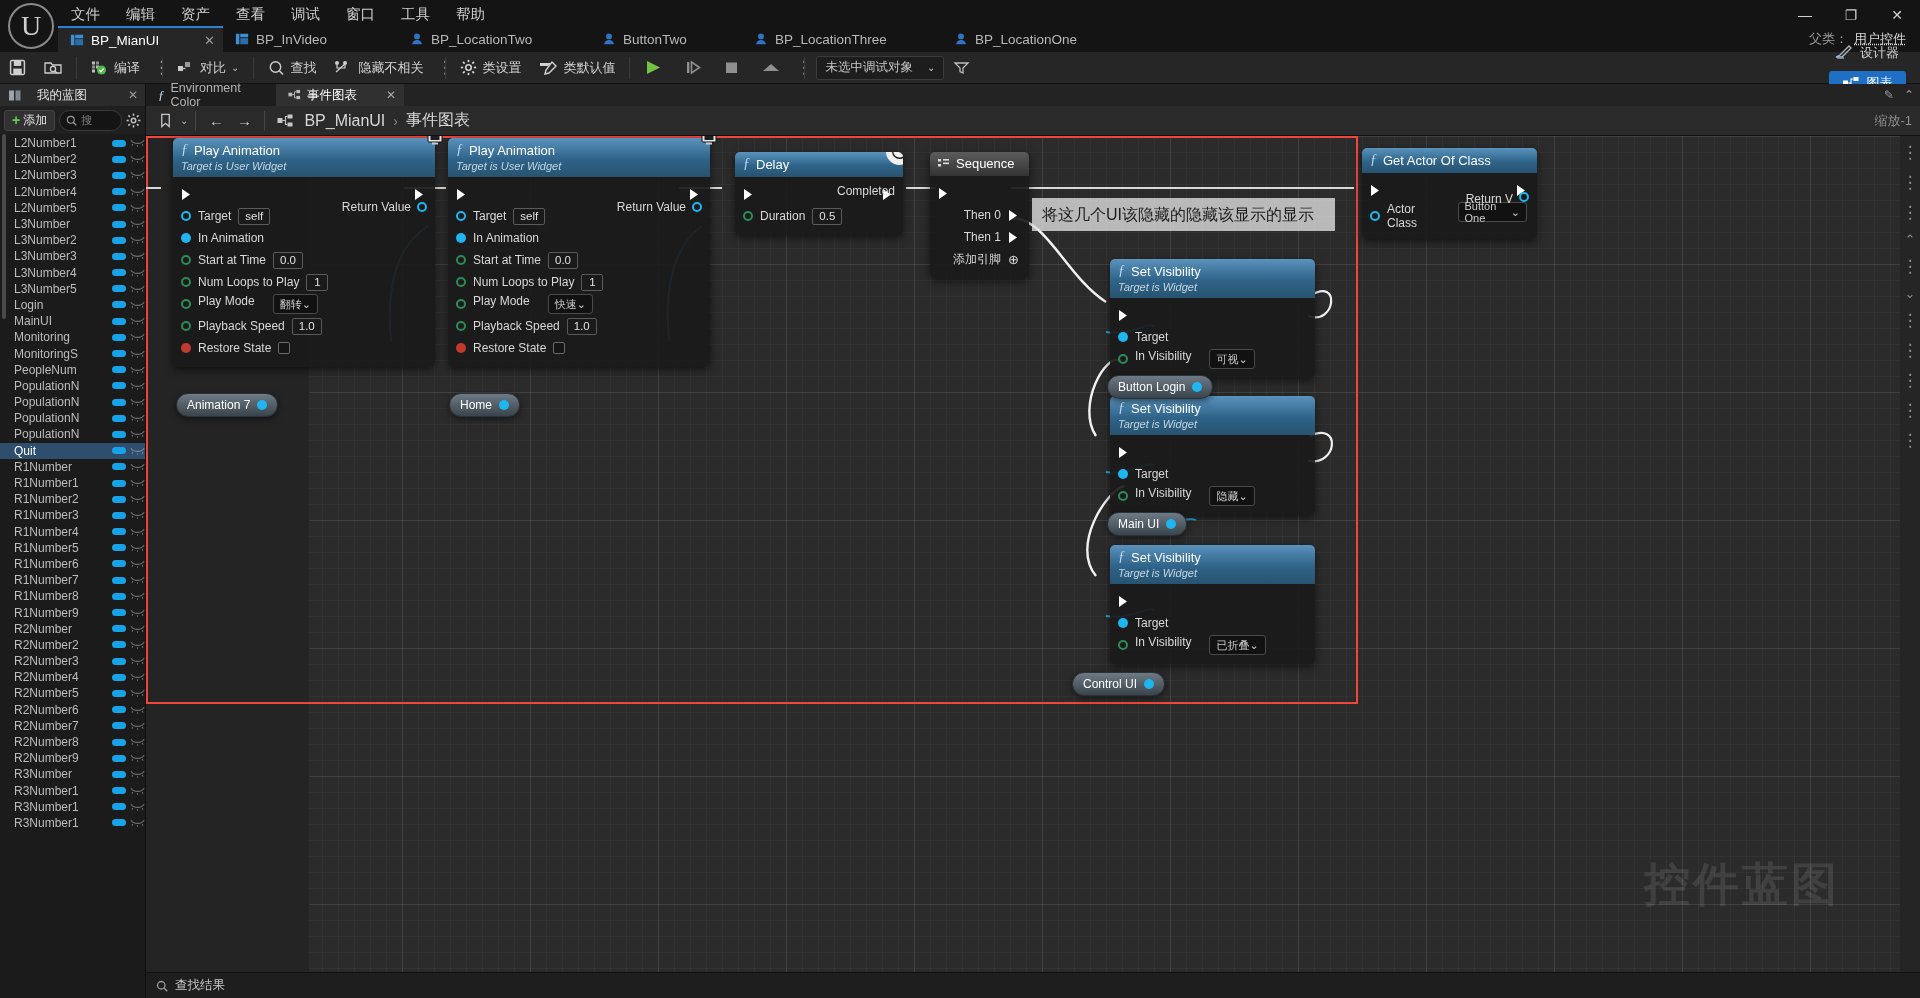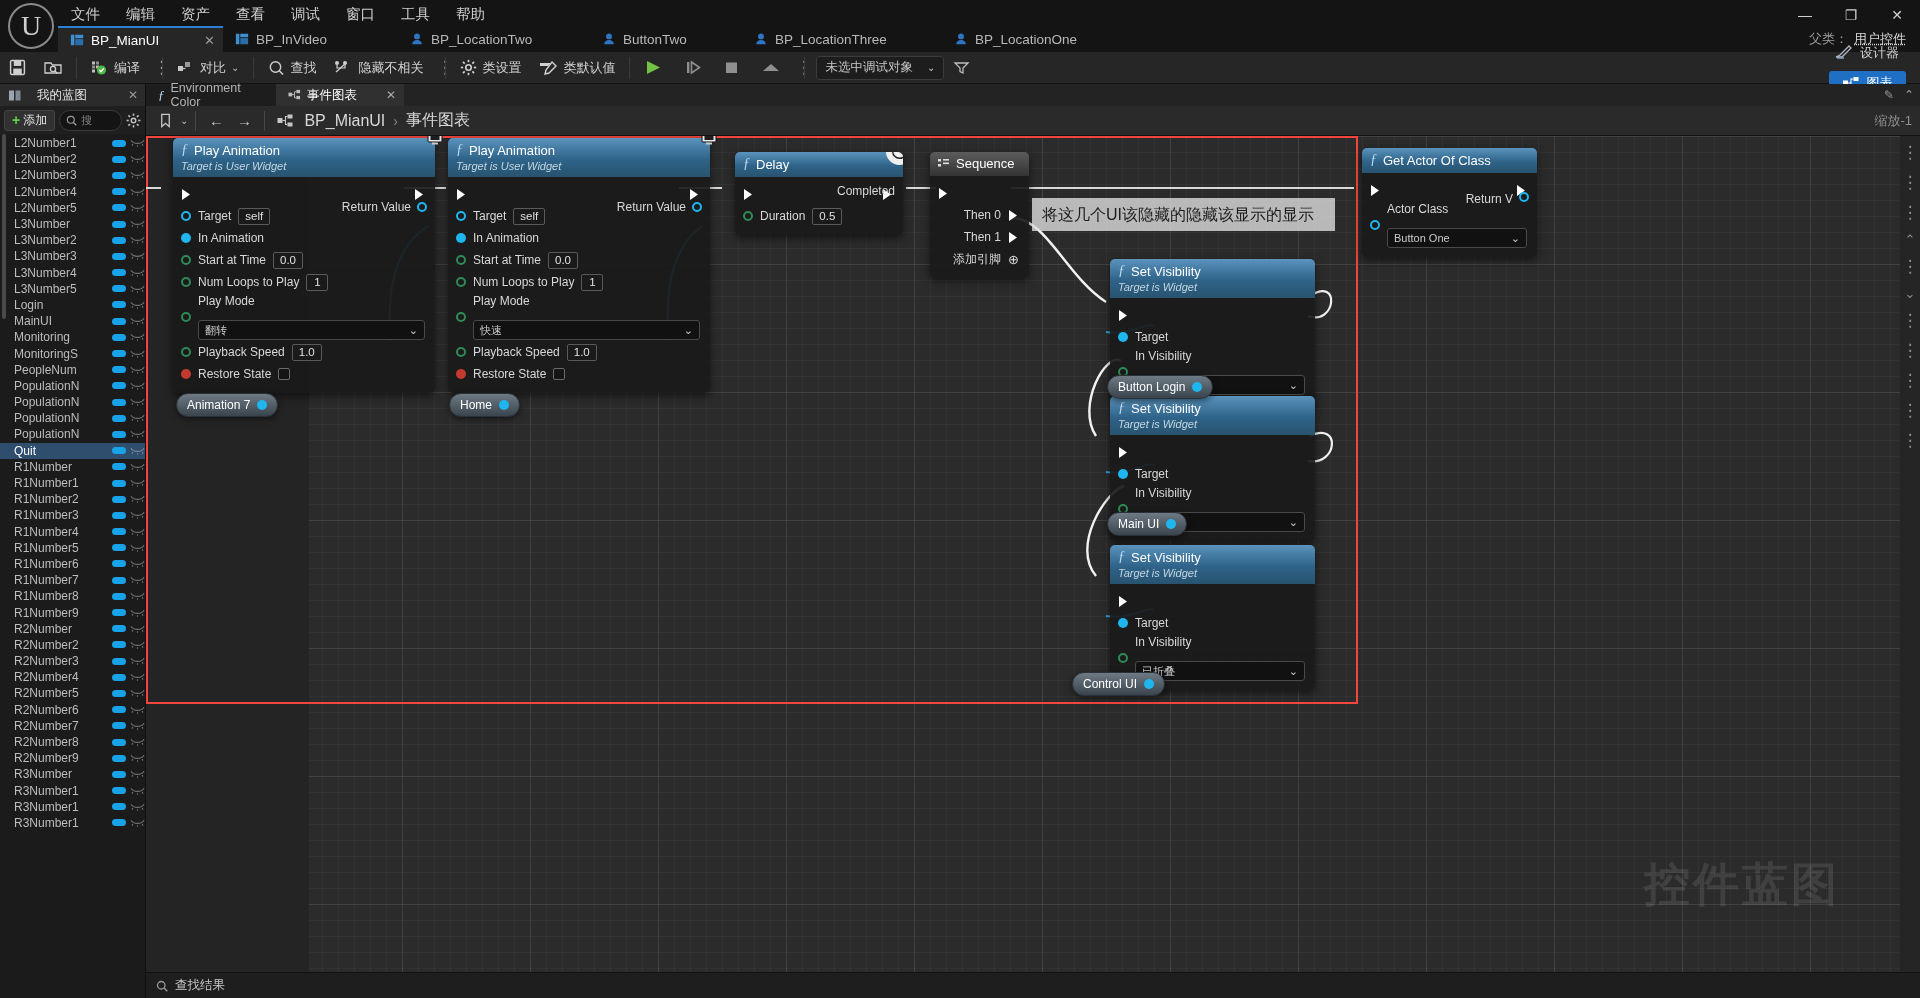--- a/index.html
+++ b/index.html
@@ -128,21 +128,21 @@
   .pin-dot.blue { background:#1fb6ef; }
   .pin-dot.blue-h { background:transparent; border:2px solid #1fb6ef; }
   .pin-dot.green-h { background:transparent; border:2px solid #2e8b57; }
   .pin-dot.red { background:#c23a2e; }
   .val-box { border:1px solid #5a5a5a; background:#1a1a1a; border-radius:2px;
     padding:0 6px; min-width:22px; height:17px; display:flex; align-items:center;
     justify-content:center; font-size:11.5px; color:#e0e0e0; }
   .combo { height:20px; background:#111; border:1px solid #4a4a4a; border-radius:3px;
     display:flex; align-items:center; justify-content:space-between; padding:0 6px;
     font-size:11px; color:#ccc; }
-  .lbl-stack { display:flex; flex-direction:column; gap:12px; flex:1; }
+  .lbl-stack { display:flex; flex-direction:row; gap:18px; flex:1; }
   .chk { width:12px; height:12px; border:1px solid #6a6a6a; background:#151515;
     border-radius:2px; }
   .var-node { position:absolute; height:24px; border-radius:12px;
     background:linear-gradient(to bottom,#6e7a84,#39444c);
     border:1px solid #2a3138; display:flex; align-items:center; gap:7px;
     padding:0 10px; font-size:12px; color:#fff;
     box-shadow:0 2px 6px rgba(0,0,0,.5); }
   .comment-bubble { position:absolute; background:rgba(226,226,226,.78);
     color:#1c1c1c; font-size:16px; line-height:1.45; padding:5px 10px; }
   .watermark { position:absolute; font-size:46px; color:rgba(255,255,255,.10);

